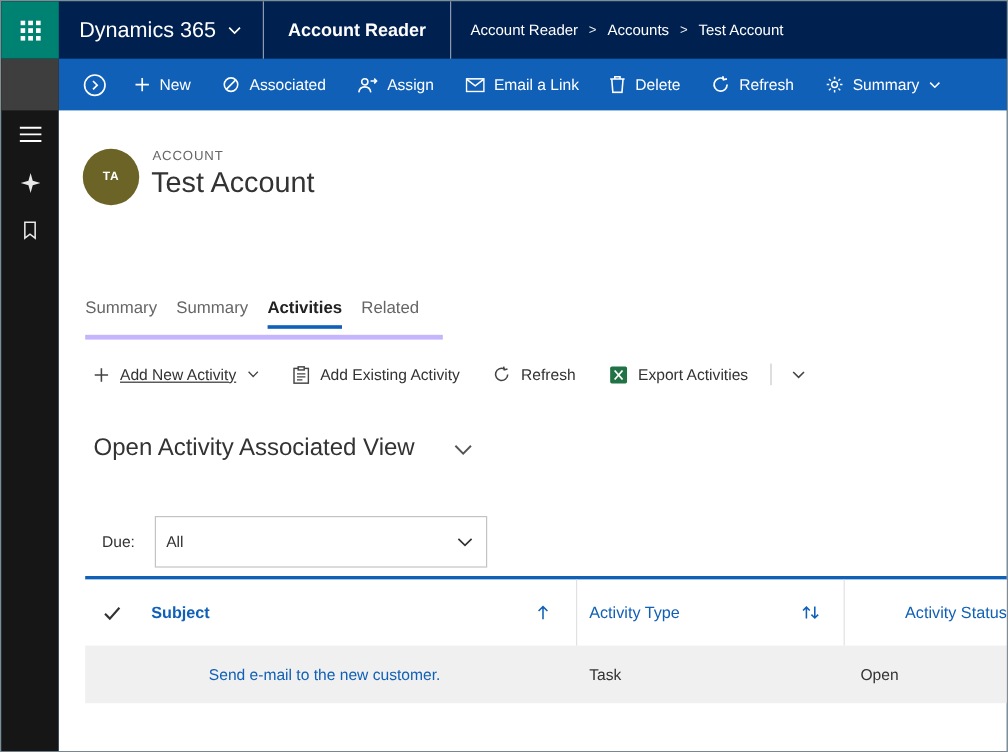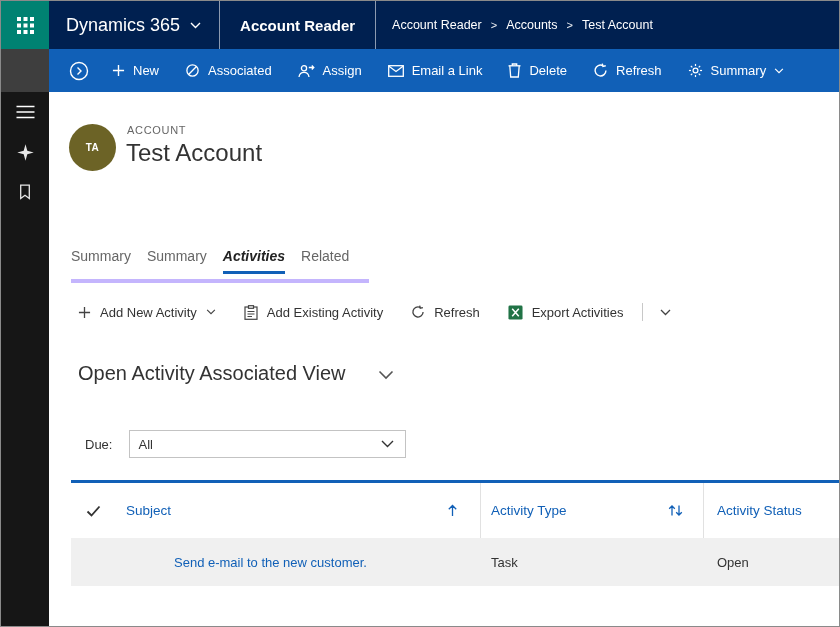--- a/index.html
+++ b/index.html
@@ -31,45 +31,45 @@
   
   .main{position:absolute;left:48px;top:91px;right:0;bottom:0;background:#fff;}
 
   .avatar{position:absolute;left:20px;top:32px;width:47px;height:47px;border-radius:50%;background:#6c6326;
     color:#fff;display:flex;align-items:center;justify-content:center;font-size:10px;font-weight:600;letter-spacing:.5px;}
   .entity-label{position:absolute;left:78px;top:32px;font-size:11px;color:#666;letter-spacing:.7px;}
   .record-title{position:absolute;left:77px;top:47px;font-size:24px;color:#333;}
 
   .tabs{position:absolute;left:22px;top:150px;height:37px;display:flex;gap:16px;align-items:center;border-bottom:4px solid #c4b5fd;padding-right:20px;}
   .tab{padding-bottom:10px;font-size:14px;color:#666;cursor:pointer;}
-  .tab.active{color:#222;font-weight:700;border-bottom:3px solid #1160b7;padding-bottom:7px;font-style:italic;}
+  .tab.active{color:#222;font-weight:700;border-bottom:3px solid #1160b7;padding-bottom:7px;}
 
   .activity-cmdbar{position:absolute;left:22px;top:205px;height:30px;display:flex;align-items:center;color:#333;font-size:13px;}
   .act-item{display:flex;align-items:center;gap:9px;padding:0 14px;cursor:pointer;white-space:nowrap;color:#333;}
   .act-item svg{color:#444;}
   .act-divider{width:1px;height:18px;background:#c8c8c8;margin:0 5px;}
   .act-overflow{padding:0 12px;cursor:pointer;color:#444;display:flex;align-items:center;}
 
   .view-selector{position:absolute;left:29px;top:270px;display:flex;align-items:center;gap:32px;
     font-size:20px;color:#333;cursor:pointer;}
   .view-selector svg{color:#555;margin-top:3px;}
 
   .due-row{position:absolute;left:36px;top:338px;display:flex;align-items:center;gap:17px;font-size:13px;color:#333;}
-  .due-select{width:277px;height:28px;box-sizing:border-box;border:1px solid #c3c3c3;background:#fff;
+  .due-select{width:277px;height:43px;box-sizing:border-box;border:1px solid #c3c3c3;background:#fff;
     display:flex;align-items:center;justify-content:space-between;padding:0 11px 0 8px;cursor:pointer;color:#333;}
 
   
   .grid{position:absolute;left:22px;top:388px;right:0;}
   .grid-topline{height:3px;background:#1160b7;}
   .grid-header{height:55px;display:flex;align-items:stretch;font-size:13.5px;color:#1160b7;background:#fff;}
   .gh-cell{display:flex;align-items:center;box-sizing:border-box;cursor:pointer;}
   .col-check{width:55px;padding-left:15px;flex:none;color:#333;}
-  .col-subject{width:355px;flex:none;justify-content:space-between;padding-right:22px;border-right:1px solid #e1e1e1;}
+  .col-subject{width:355px;flex:none;justify-content:space-between;padding-right:22px;border-right:1px solid #e1e1e1;font-weight:bold;}
   .col-type{width:223px;flex:none;justify-content:space-between;padding-left:10px;padding-right:20px;border-right:1px solid #e1e1e1;}
-  .col-status{flex:1;padding-left:13px;}
+  .col-status{flex:1;padding-left:13px;justify-content:flex-end;}
   .grid-row{height:48px;background:#f0f0f0;display:flex;align-items:center;font-size:13px;color:#333;cursor:pointer;}
   .gr-cell{box-sizing:border-box;}
   .gr-check{width:55px;flex:none;}
   .gr-subject{width:355px;flex:none;}
   .gr-type{width:223px;flex:none;padding-left:10px;}
   .gr-status{flex:1;padding-left:13px;}
   .row-link{color:#1160b7;cursor:pointer;margin-left:48px;}
 </style>
 </head>
 <body>
@@ -207,21 +207,21 @@
     <h1 class="record-title" style="margin:0;font-weight:400;">Test Account</h1>
 
     <nav class="tabs">
       <div class="tab">Summary</div>
       <div class="tab">Summary</div>
       <div class="tab active">Activities</div>
       <div class="tab">Related</div>
     </nav>
 
     <div class="activity-cmdbar">
-      <div class="act-item" style="padding-left:7px;">
+      <div class="act-item" style="padding-left:7px;text-decoration:underline;">
         <svg width="13" height="13" viewBox="0 0 14 14">
             <path d="M7 1v12M1 7h12" stroke="currentColor" stroke-width="1.4"></path>
           </svg>
         <span>Add New Activity</span>
         <svg width="10" height="6" viewBox="0 0 11 7">
             <path d="M1 1l4.5 4.5L10 1" fill="none" stroke="currentColor" stroke-width="1.3"></path>
           </svg>
       </div>
       <div class="act-item">
         <svg width="14" height="15" viewBox="0 0 14 15">

